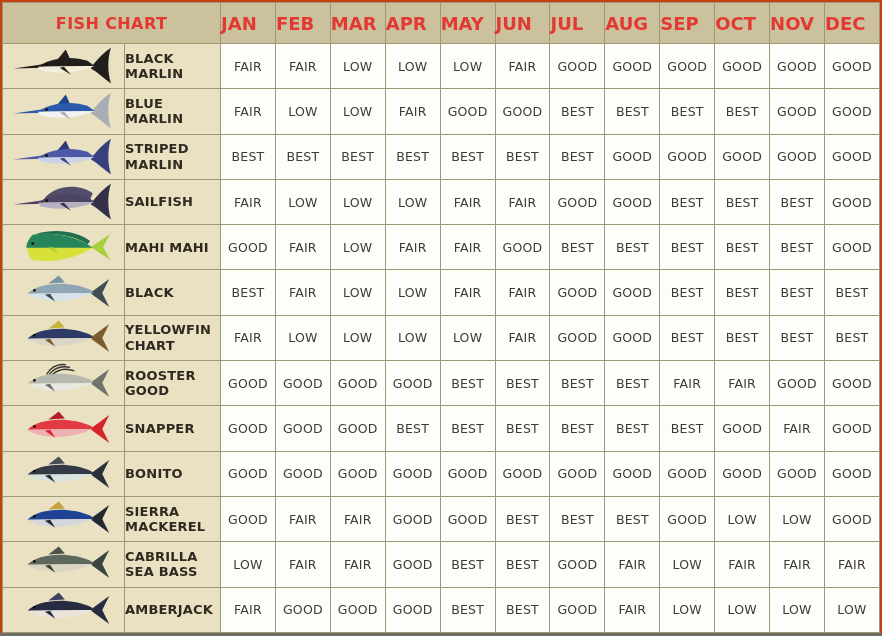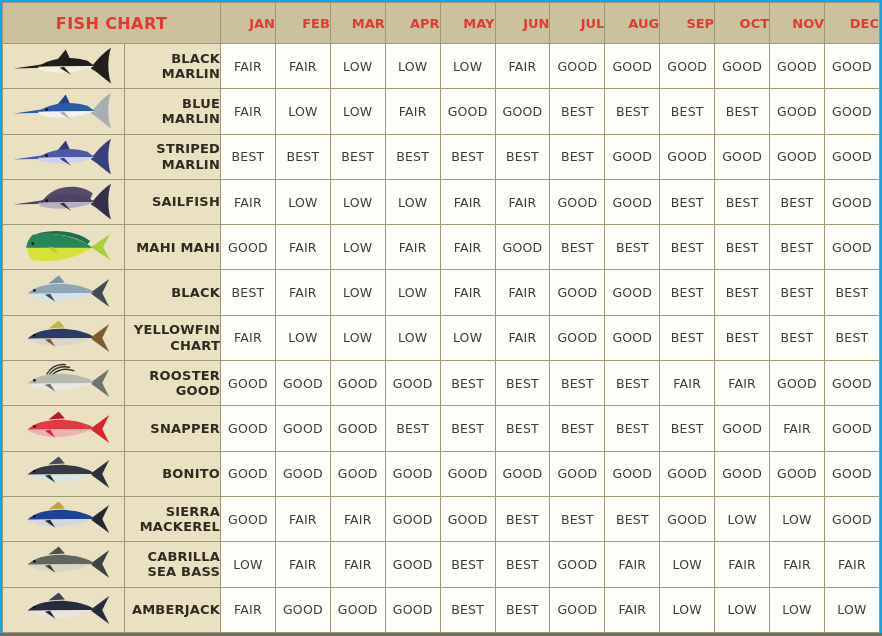--- a/index.html
+++ b/index.html
@@ -1,41 +1,41 @@
 <!DOCTYPE html>
 <html><head>
 <meta charset="utf-8">
 <style>
   html,body{margin:0;padding:0;background:#ffffff;}
   .frame{
     width:882px;height:636px;box-sizing:border-box;
-    background:#0ea5e9;
+    background:#c2410c;
     padding:2px 2px 0 2px;
     border-bottom:3px solid #6e6e66;
     font-family:"DejaVu Sans","Liberation Sans",sans-serif;
   }
   table{
     width:100%;height:631px;
     border-collapse:collapse;table-layout:fixed;
     background:#fdfdfa;
   }
   th,td{border:1px solid #9e9778;padding:0;vertical-align:middle;}
   thead th{height:40px;background:#cbc19c;}
   .title{
     font-size:16px;font-weight:bold;color:#e23a33;
     letter-spacing:.4px;text-align:center;
   }
   .month{
-    font-size:13px;font-weight:bold;color:#e23a33;text-align:right;
+    font-size:18px;font-weight:bold;color:#e23a33;text-align:left;
   }
   .fishcell{background:#eae1c3;text-align:center;}
   .fishcell svg{display:block;margin:0 auto;}
   .namecell{
     background:#eae1c3;font-weight:bold;font-size:13px;line-height:1.2;
-    text-align:right;color:#2e2a20;white-space:pre-line;letter-spacing:.2px;
+    text-align:left;color:#2e2a20;white-space:pre-line;letter-spacing:.2px;
   }
   .rating{
     background:#fdfdfa;text-align:center;font-size:12.5px;
     color:#3f3a33;letter-spacing:.2px;
   }
 </style>
 </head>
 <body>
 
 <div class="frame">

